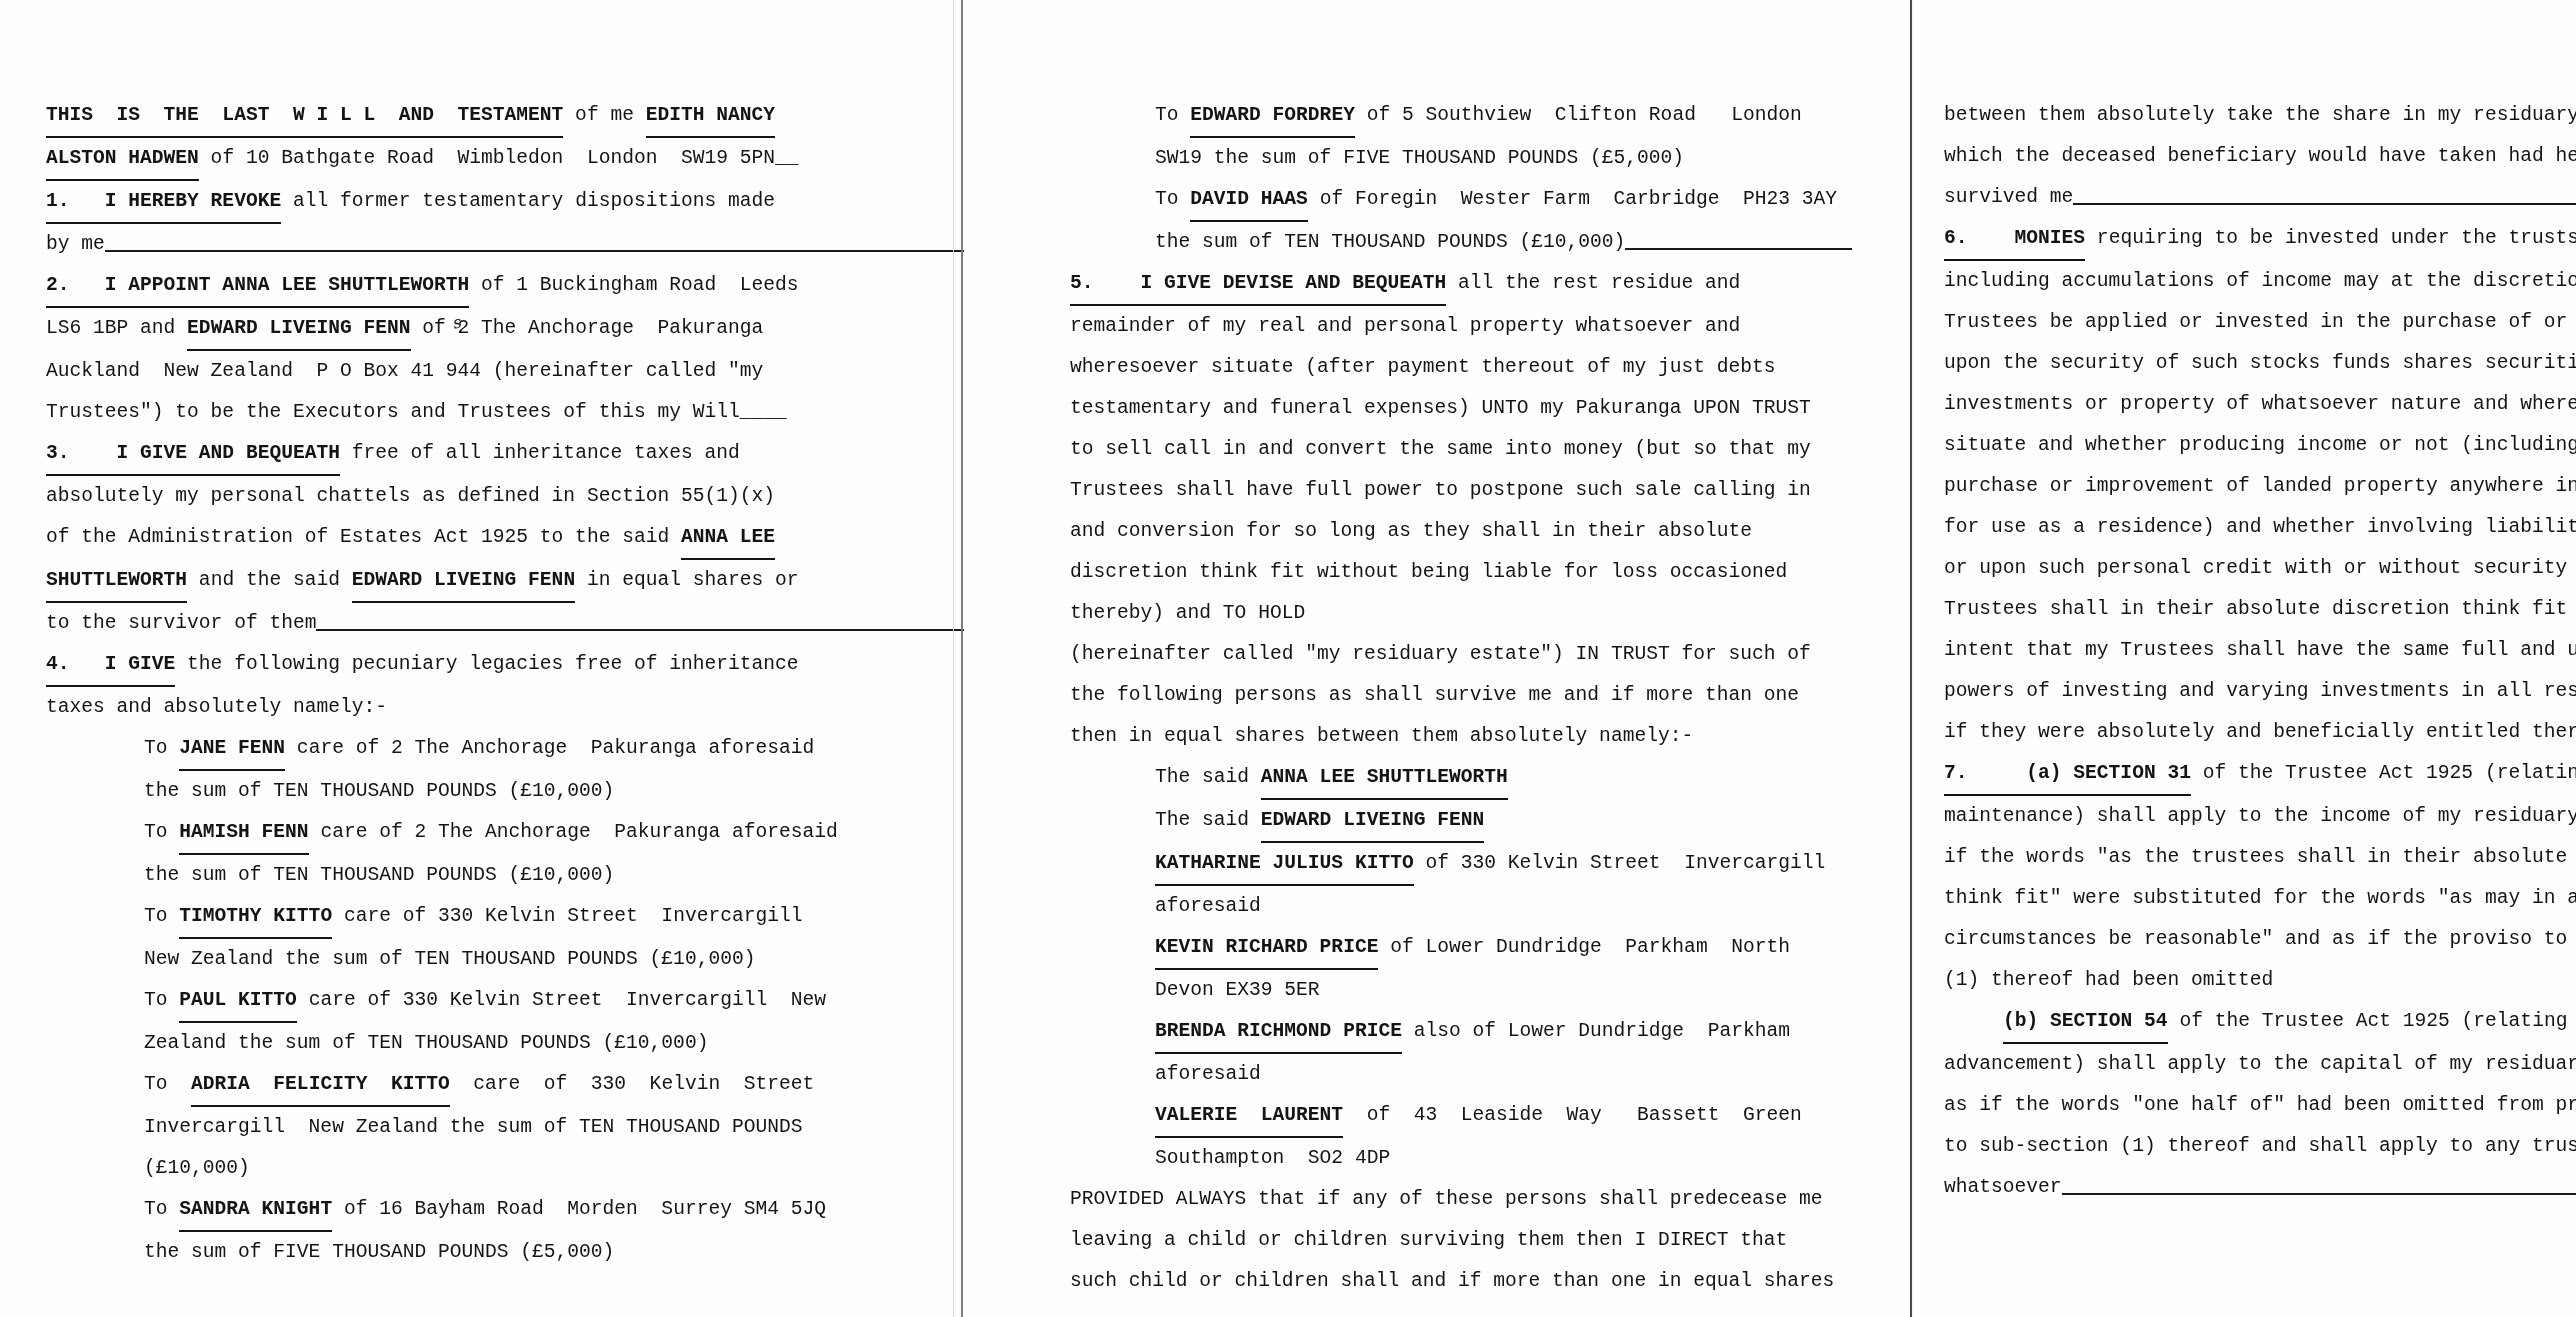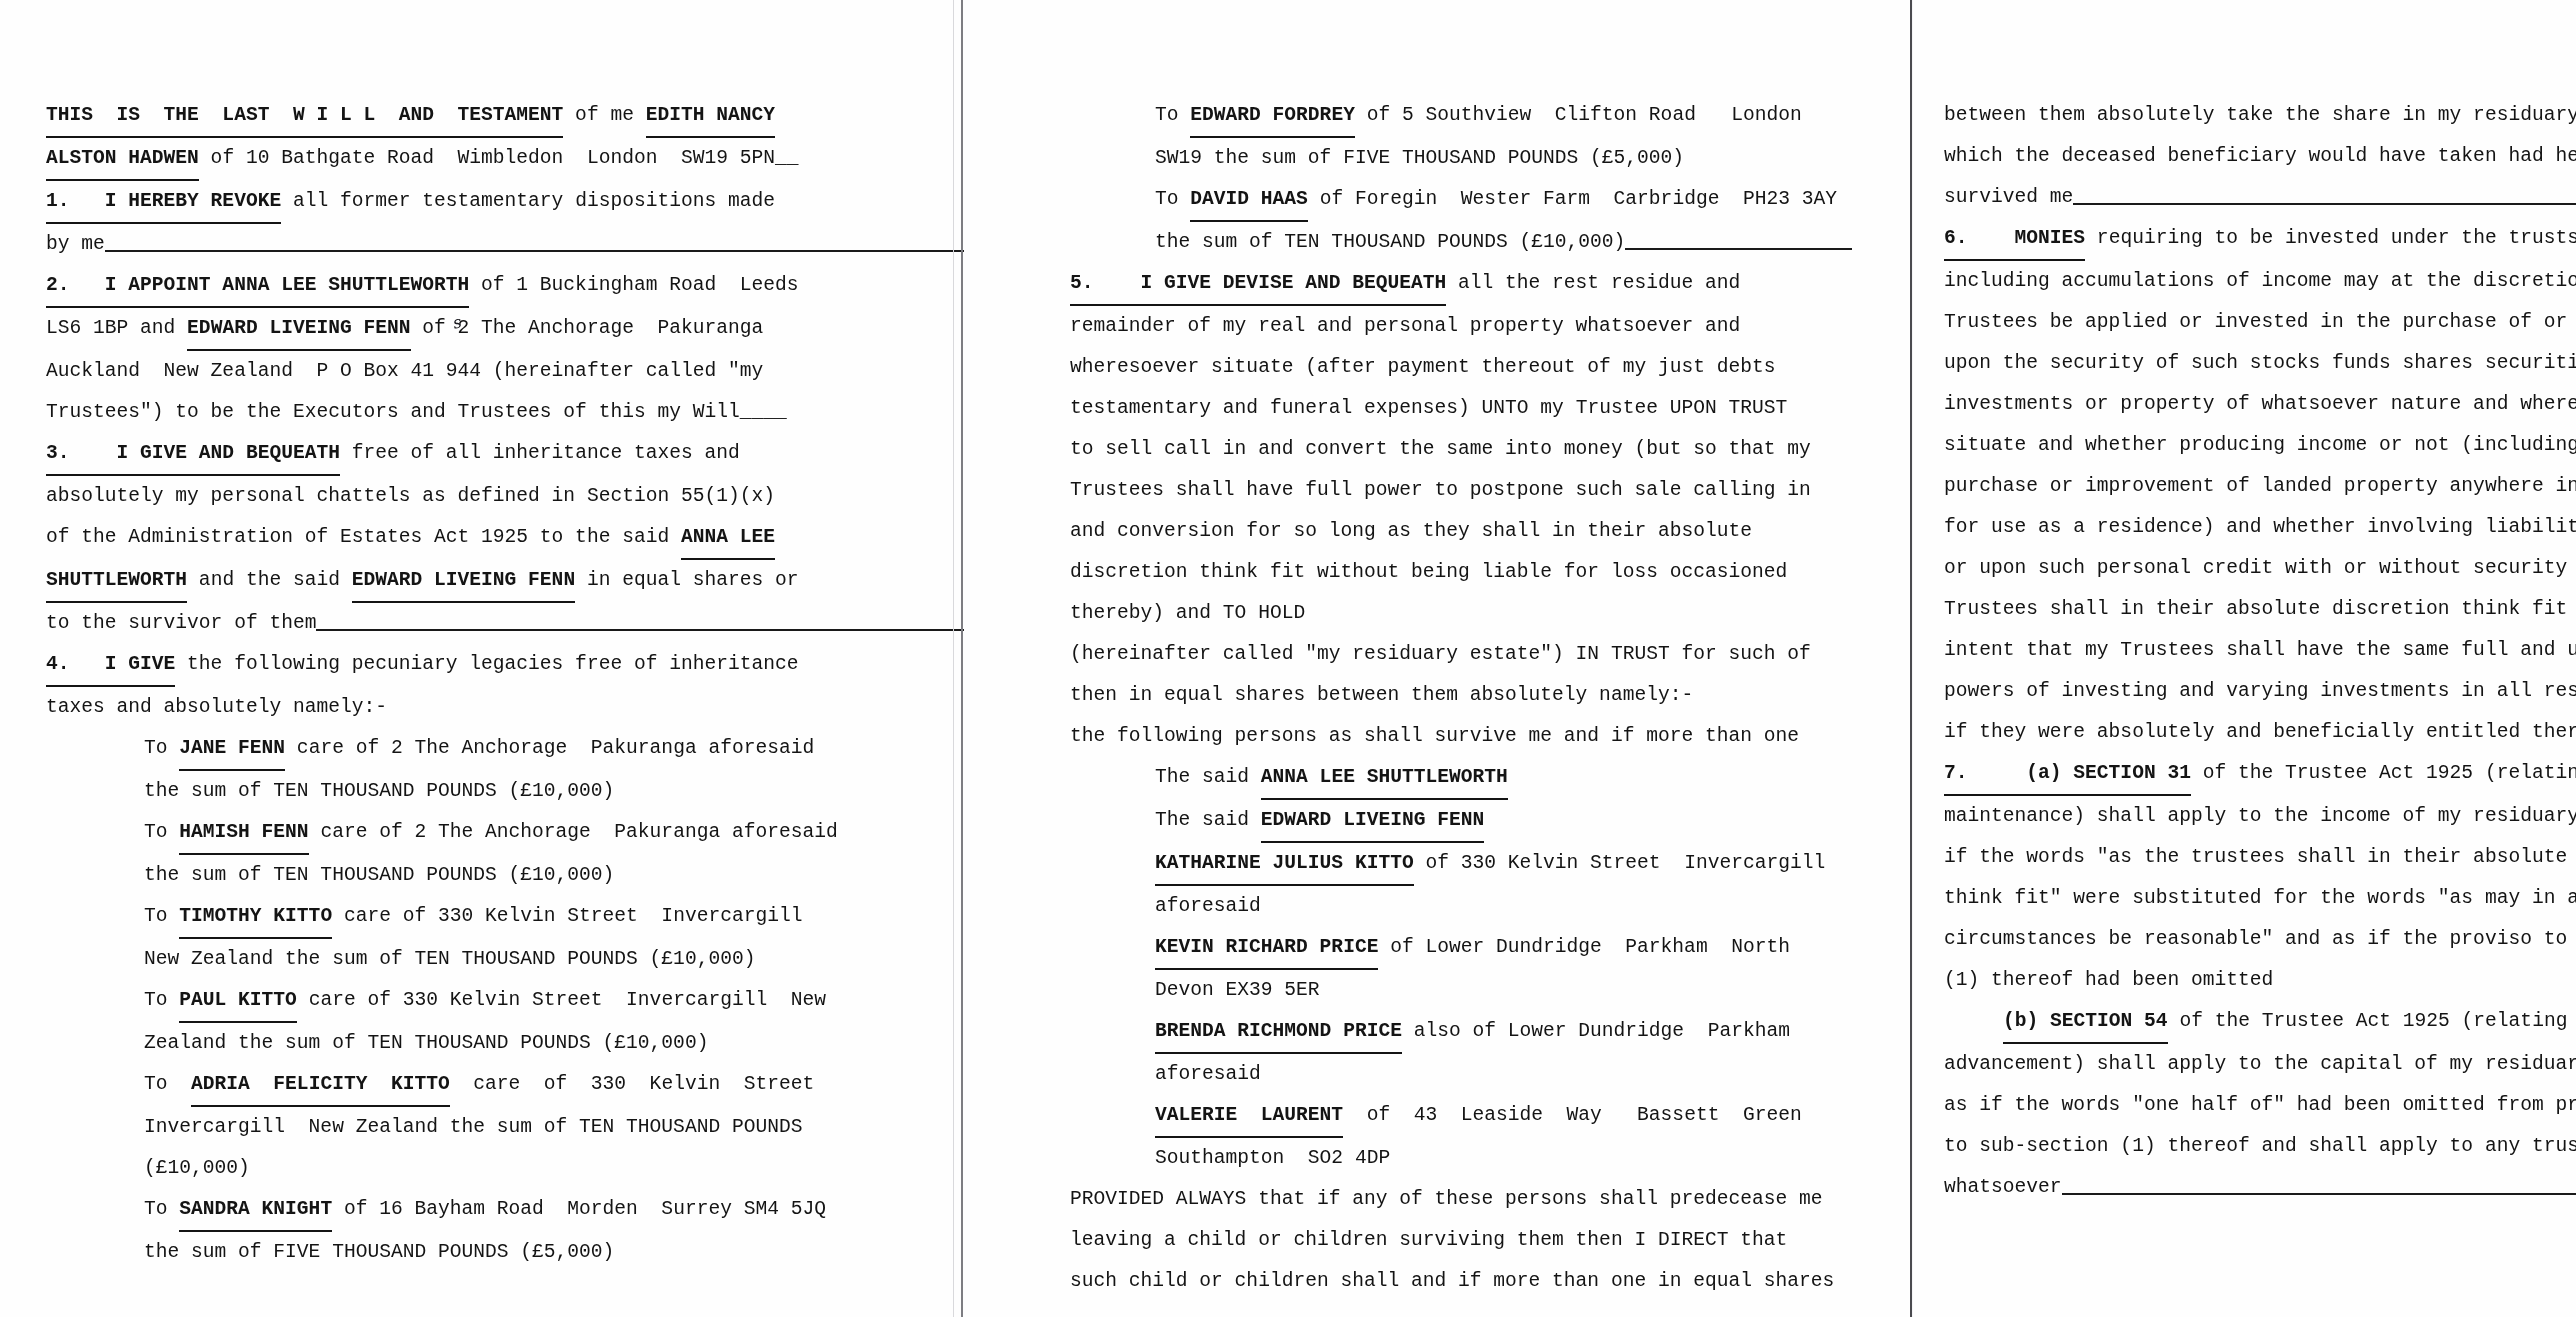--- a/index.html
+++ b/index.html
@@ -69,29 +69,29 @@
 
   <div class="page" id="p2">
     <div class="lines">
         <div class="line i1"><span class="r-n">To </span><span class="r-bu">EDWARD FORDREY</span><span class="r-n"> of 5 Southview  Clifton Road   London</span></div>
         <div class="line i1"><span class="r-n">SW19 the sum of FIVE THOUSAND POUNDS (£5,000)</span></div>
         <div class="line i1"><span class="r-n">To </span><span class="r-bu">DAVID HAAS</span><span class="r-n"> of Foregin  Wester Farm  Carbridge  PH23 3AY</span></div>
         <div class="line i1"><span class="r-n">the sum of TEN THOUSAND POUNDS (£10,000)</span><span class="fill"></span></div>
         <div class="line"><span class="r-bu">5.    I GIVE DEVISE AND BEQUEATH</span><span class="r-n"> all the rest residue and</span></div>
         <div class="line"><span class="r-n">remainder of my real and personal property whatsoever and</span></div>
         <div class="line"><span class="r-n">wheresoever situate (after payment thereout of my just debts</span></div>
-        <div class="line"><span class="r-n">testamentary and funeral expenses) </span><span class="r-b">UNTO</span><span class="r-n"> my Trustee </span><span class="r-b">UPON TRUST</span></div>
+        <div class="line"><span class="r-n">testamentary and funeral expenses) </span><span class="r-b">UNTO</span><span class="r-n"> my Pakuranga </span><span class="r-b">UPON TRUST</span></div>
         <div class="line"><span class="r-n">to sell call in and convert the same into money (but so that my</span></div>
         <div class="line"><span class="r-n">Trustees shall have full power to postpone such sale calling in</span></div>
         <div class="line"><span class="r-n">and conversion for so long as they shall in their absolute</span></div>
         <div class="line"><span class="r-n">discretion think fit without being liable for loss occasioned</span></div>
         <div class="line"><span class="r-n">thereby) and </span><span class="r-b">TO HOLD</span></div>
         <div class="line"><span class="r-n">(hereinafter called "my residuary estate") </span><span class="r-b">IN TRUST</span><span class="r-n"> for such of</span></div>
+        <div class="line"><span class="r-n">the following persons as shall survive me and if more than one</span></div>
         <div class="line"><span class="r-n">then in equal shares between them absolutely namely:-</span></div>
-        <div class="line"><span class="r-n">the following persons as shall survive me and if more than one</span></div>
         <div class="line i1"><span class="r-n">The said </span><span class="r-bu">ANNA LEE SHUTTLEWORTH</span></div>
         <div class="line i1"><span class="r-n">The said </span><span class="r-bu">EDWARD LIVEING FENN</span></div>
         <div class="line i1"><span class="r-bu">KATHARINE JULIUS KITTO</span><span class="r-n"> of 330 Kelvin Street  Invercargill</span></div>
         <div class="line i1"><span class="r-n">aforesaid</span></div>
         <div class="line i1"><span class="r-bu">KEVIN RICHARD PRICE</span><span class="r-n"> of Lower Dundridge  Parkham  North</span></div>
         <div class="line i1"><span class="r-n">Devon EX39 5ER</span></div>
         <div class="line i1"><span class="r-bu">BRENDA RICHMOND PRICE</span><span class="r-n"> also of Lower Dundridge  Parkham</span></div>
         <div class="line i1"><span class="r-n">aforesaid</span></div>
         <div class="line i1"><span class="r-bu">VALERIE  LAURENT</span><span class="r-n">  of  43  Leaside  Way   Bassett  Green</span></div>
         <div class="line i1"><span class="r-n">Southampton  SO2 4DP</span></div>

